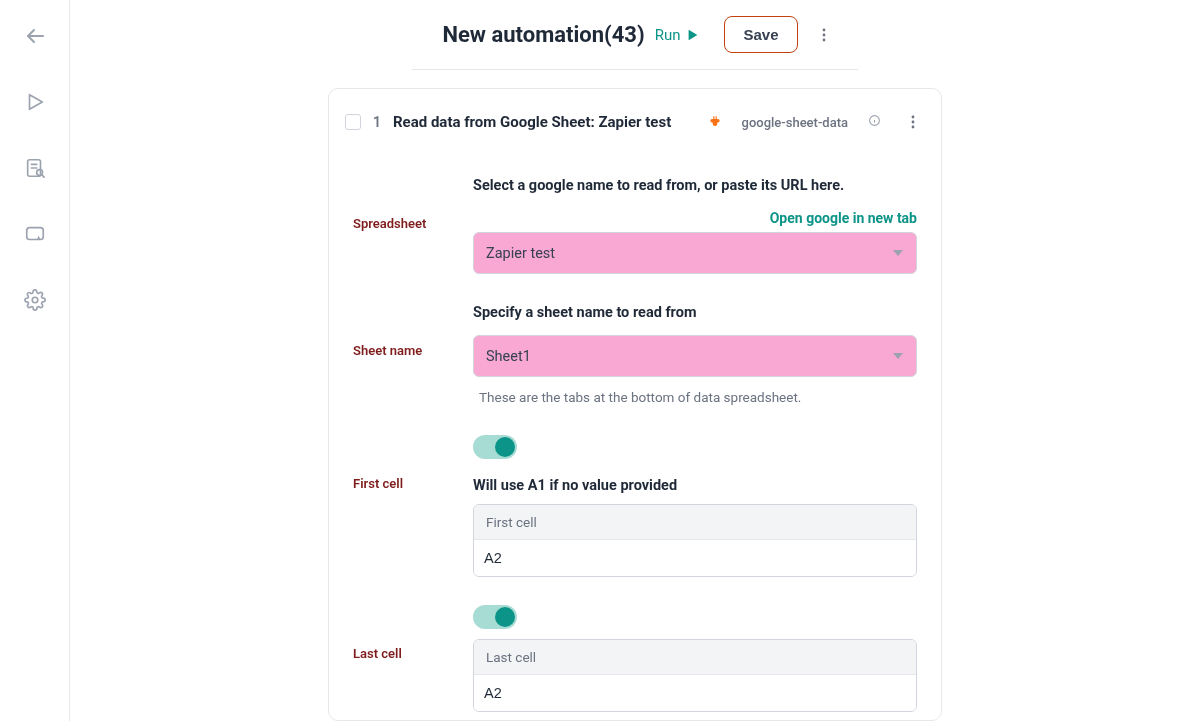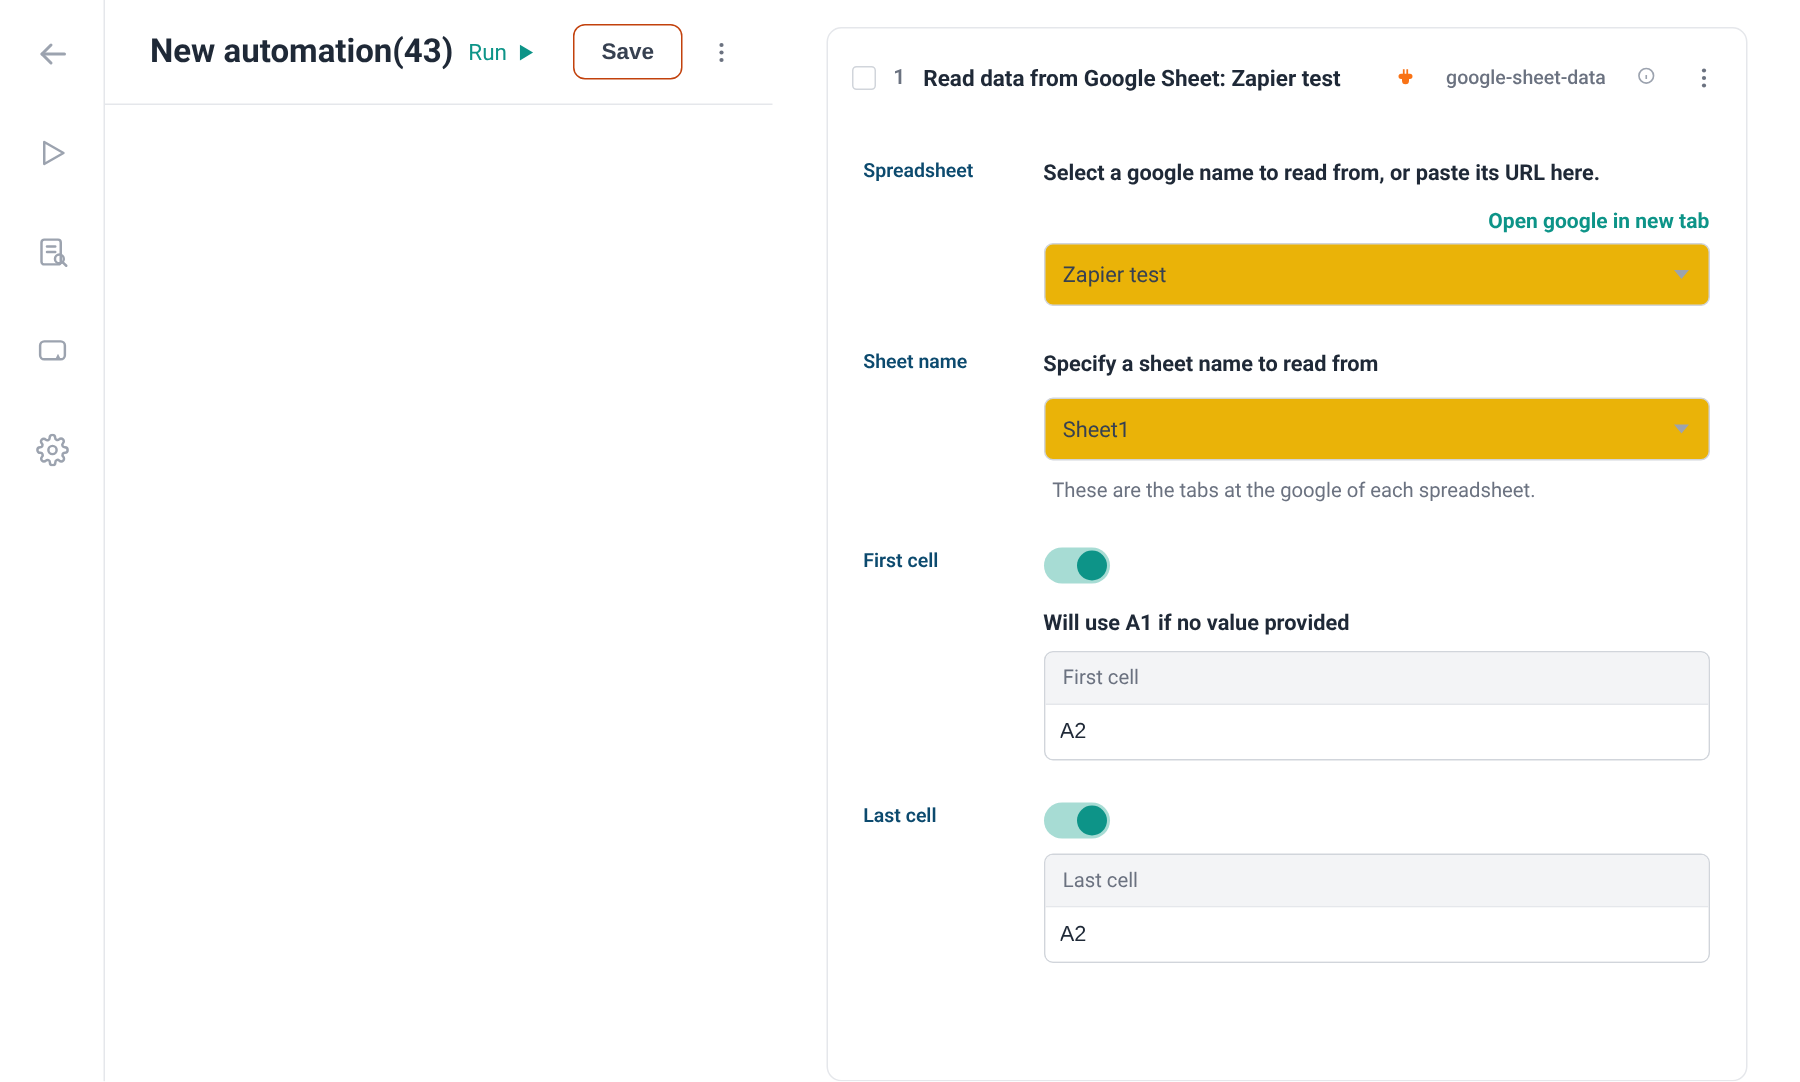--- a/index.html
+++ b/index.html
@@ -33,22 +33,23 @@
     justify-content: center;
     color: #9ca3af;
     cursor: pointer;
   }
   .sidebar .side-btn svg { width: 22px; height: 22px; }
   .sidebar .side-btn.back svg { width: 24px; height: 24px; }
   
   .main {
     flex: 1;
     display: flex;
-    flex-direction: row;
+    flex-direction: column;
     min-width: 0;
+    align-items: center;
   }
   
   .header {
     height: 70px;
     border-bottom: 1px solid #e5e7eb;
     display: flex;
     align-items: center;
     padding: 0 24px 0 30px;
   }
   .title {
@@ -149,22 +150,23 @@
   .row {
     display: flex;
     align-items: flex-start;
     padding-top: 18px;
   }
   .row-label {
     width: 120px;
     flex-shrink: 0;
     font-size: 13px;
     font-weight: 600;
-    color: #0c4a6e;
+    color: #7f1d1d;
     padding-top: 2px;
+    margin-top: 39px;
   }
   .row-content {
     flex: 1;
     min-width: 0;
   }
   .row-title {
     font-size: 14.5px;
     font-weight: 700;
     color: #1f2937;
     line-height: 1.45;
@@ -184,21 +186,21 @@
   }
   .select {
     margin-top: 6px;
     border: 1px solid #d1d5db;
     border-radius: 6px;
     height: 42px;
     display: flex;
     align-items: center;
     padding: 0 12px;
     cursor: pointer;
-    background: #eab308;
+    background: #f9a8d4;
   }
   .select .sel-val {
     flex: 1;
     font-size: 14.5px;
     color: #374151;
   }
   .select svg { width: 12px; height: 12px; fill: #9ca3af; }
   .hint {
     margin-top: 12px;
     font-size: 13.5px;
@@ -366,21 +368,21 @@
           <div class="row" style="padding-top:28px;">
             <div class="row-label">Sheet name</div>
             <div class="row-content">
               <div class="row-title">Specify a sheet name to read from</div>
               <div class="select" style="margin-top:12px;">
                 <span class="sel-val">Sheet1</span>
                 <svg viewBox="0 0 12 12">
                     <polygon points="1,3 11,3 6,9"></polygon>
                   </svg>
               </div>
-              <div class="hint">These are the tabs at the google of each spreadsheet.</div>
+              <div class="hint">These are the tabs at the bottom of data spreadsheet.</div>
             </div>
           </div>
 
           <div class="row first-cell-row">
             <div class="row-label">First cell</div>
             <div class="row-content">
               <div class="toggle">
                   <div class="knob"></div>
                 </div>
               <div class="sub-title">Will use A1 if no value provided</div>

